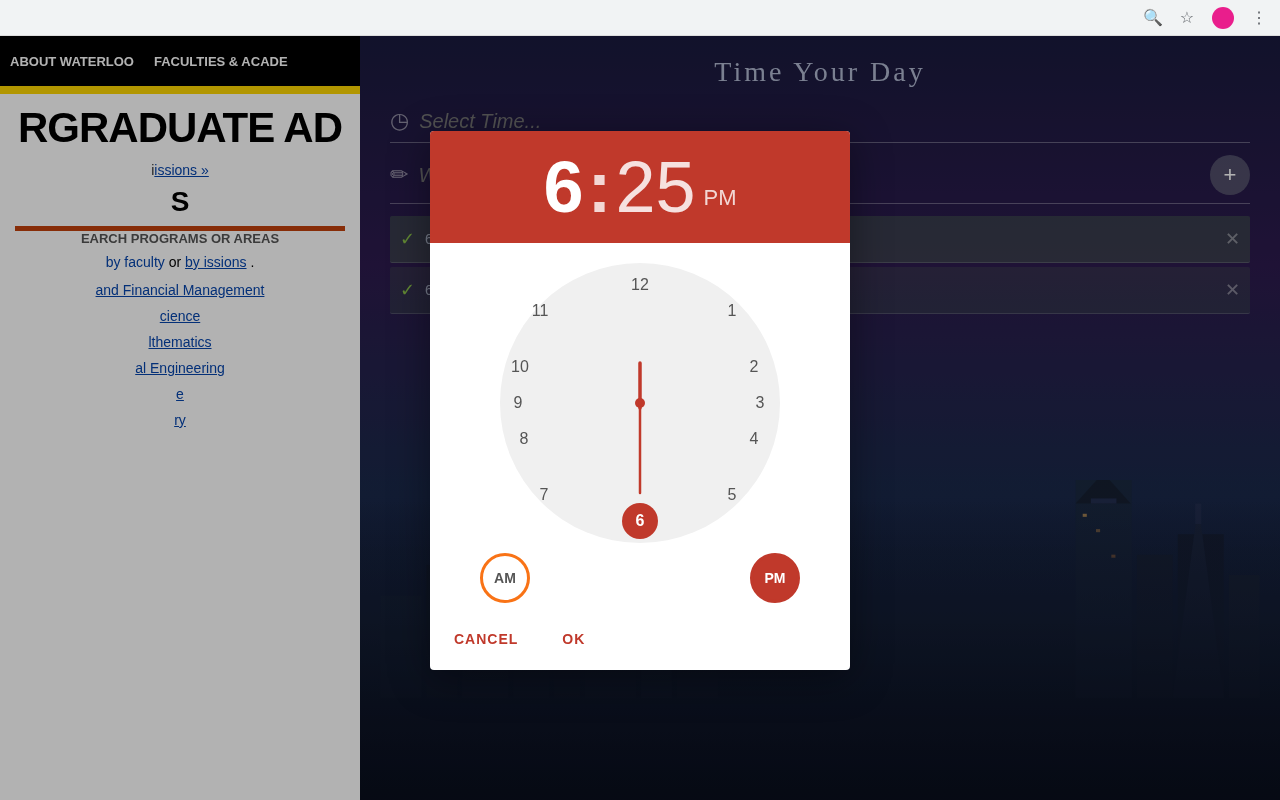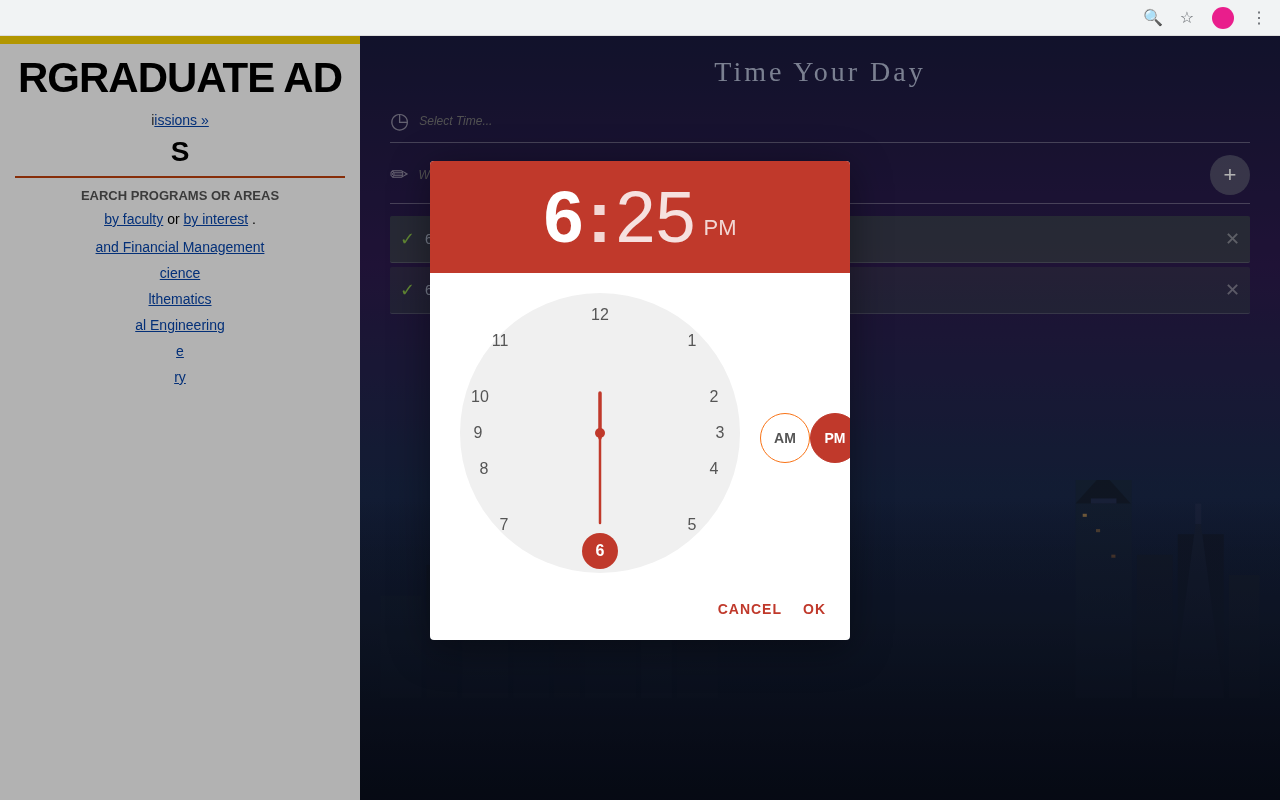--- a/index.html
+++ b/index.html
@@ -51,21 +51,21 @@
       text-align: center; color: #b0b8d0; font-size: 28px; font-weight: 300;
       letter-spacing: 3px; margin-bottom: 20px; font-family: Georgia, serif;
     }
     .plan-input-row {
       display: flex; align-items: center; gap: 10px; margin-bottom: 12px;
       border-bottom: 1px solid rgba(255,255,255,0.3); padding-bottom: 8px;
     }
     .plan-icon { color: rgba(255,255,255,0.5); font-size: 22px; }
     .plan-input {
       flex: 1; background: transparent; border: none; outline: none;
-      color: rgba(255,255,255,0.5); font-size: 12px; font-style: italic;
+      color: rgba(255,255,255,0.5); font-size: 20px; font-style: italic;
     }
     .plan-add-btn {
       width: 40px; height: 40px; border-radius: 50%; background: rgba(100,100,120,0.7);
       border: none; color: white; font-size: 22px; cursor: pointer;
       display: flex; align-items: center; justify-content: center;
     }
 
     
     .task-row {
       display: flex; align-items: center; gap: 10px; padding: 12px 0;
@@ -97,50 +97,50 @@
     }
     .time-minute {
       font-size: 72px; font-weight: 300; color: rgba(255,255,255,0.85); line-height: 1;
     }
     .time-ampm {
       font-size: 22px; color: rgba(255,255,255,0.8); align-self: flex-end; margin-bottom: 12px; margin-left: 8px;
     }
 
     
     .clock-container {
-      padding: 20px 30px 10px; display: flex; flex-direction: row; align-items: center;
+      padding: 20px 30px 10px; display: flex; flex-direction: column; align-items: center;
     }
     .clock-face-wrapper {
       position: relative; width: 280px; height: 280px;
     }
     .clock-face {
       width: 280px; height: 280px; border-radius: 50%;
       background: #f0f0f0; position: relative;
     }
     .clock-number {
       position: absolute; font-size: 16px; color: #555;
       width: 28px; height: 28px; display: flex; align-items: center; justify-content: center;
       transform-origin: center;
     }
     
     .ampm-row {
       display: flex; align-items: center; width: 100%; justify-content: space-between;
       padding: 0 20px; margin-top: 10px;
     }
     .ampm-btn {
-      width: 50px; height: 50px; border-radius: 50%; border: 1px solid #f97316;
+      width: 50px; height: 50px; border-radius: 50%; border: 3px solid #f97316;
       background: #fff; font-size: 14px; cursor: pointer; font-weight: bold;
       color: #555; display: flex; align-items: center; justify-content: center;
     }
     .ampm-btn.active {
       background: #c0392b; color: #fff; border-color: #c0392b;
     }
     
     .dialog-actions {
-      display: flex; justify-content: flex-end; gap: 13px;
+      display: flex; gap: 36px;
       padding: 10px 20px 15px;
     }
     .dialog-btn {
       background: none; border: none; font-size: 14px; font-weight: bold;
       cursor: pointer; letter-spacing: 1px; padding: 8px 4px;
     }
     .dialog-btn.cancel { color: #c0392b; }
     .dialog-btn.ok { color: #c0392b; }
 
     
@@ -159,33 +159,37 @@
 <body>
 
 <div class="browser-toolbar">
   <div class="browser-icon">🔍</div>
   <div class="browser-icon">☆</div>
   <div class="browser-avatar"></div>
   <div class="browser-icon">⋮</div>
 </div>
 
 <div class="waterloo-bg">
+  <div class="waterloo-nav">
+    <span class="waterloo-nav-item">ABOUT WATERLOO</span>
+    <span class="waterloo-nav-item">FACULTIES &amp; ACADE</span>
+  </div>
   <div class="waterloo-yellow-bar"></div>
   <div class="waterloo-content">
     <div class="waterloo-heading">RGRADUATE AD</div>
     <div class="waterloo-admissions">
       <span style="color:#333;">i</span><span style="color:#0645ad;text-decoration:underline;cursor:pointer;margin-top:12px;">issions »</span>
     </div>
     <div style="font-size:28px; font-weight:bold; color:#000; margin:8px 0;">S</div>
-    <div style="border-top:2px solid #c2410c; padding-top:10px;">
+    <div style="border-top:5px solid #c2410c; ">
       <div style="font-size:13px; color:#555; font-weight:bold;">EARCH PROGRAMS OR AREAS</div>
       <div style="margin:8px 0; font-size:14px;">
-        <a style="color:#0645ad;text-decoration:underline;cursor:pointer;">by faculty</a>
+        <a style="color:#0645ad;cursor:pointer;">by faculty</a>
         <span> or </span>
-        <a style="color:#0645ad;text-decoration:underline;cursor:pointer;">by interest</a>
+        <a style="color:#0645ad;text-decoration:underline;cursor:pointer;">by issions</a>
         <span>.</span>
       </div>
     </div>
     <div style="margin-top:12px;">
       <a class="waterloo-link">and Financial Management</a>
       <a class="waterloo-link">cience</a>
       <a class="waterloo-link">lthematics</a>
       <a class="waterloo-link">al Engineering</a>
       <a class="waterloo-link">e</a>
       <a class="waterloo-link">ry</a>

